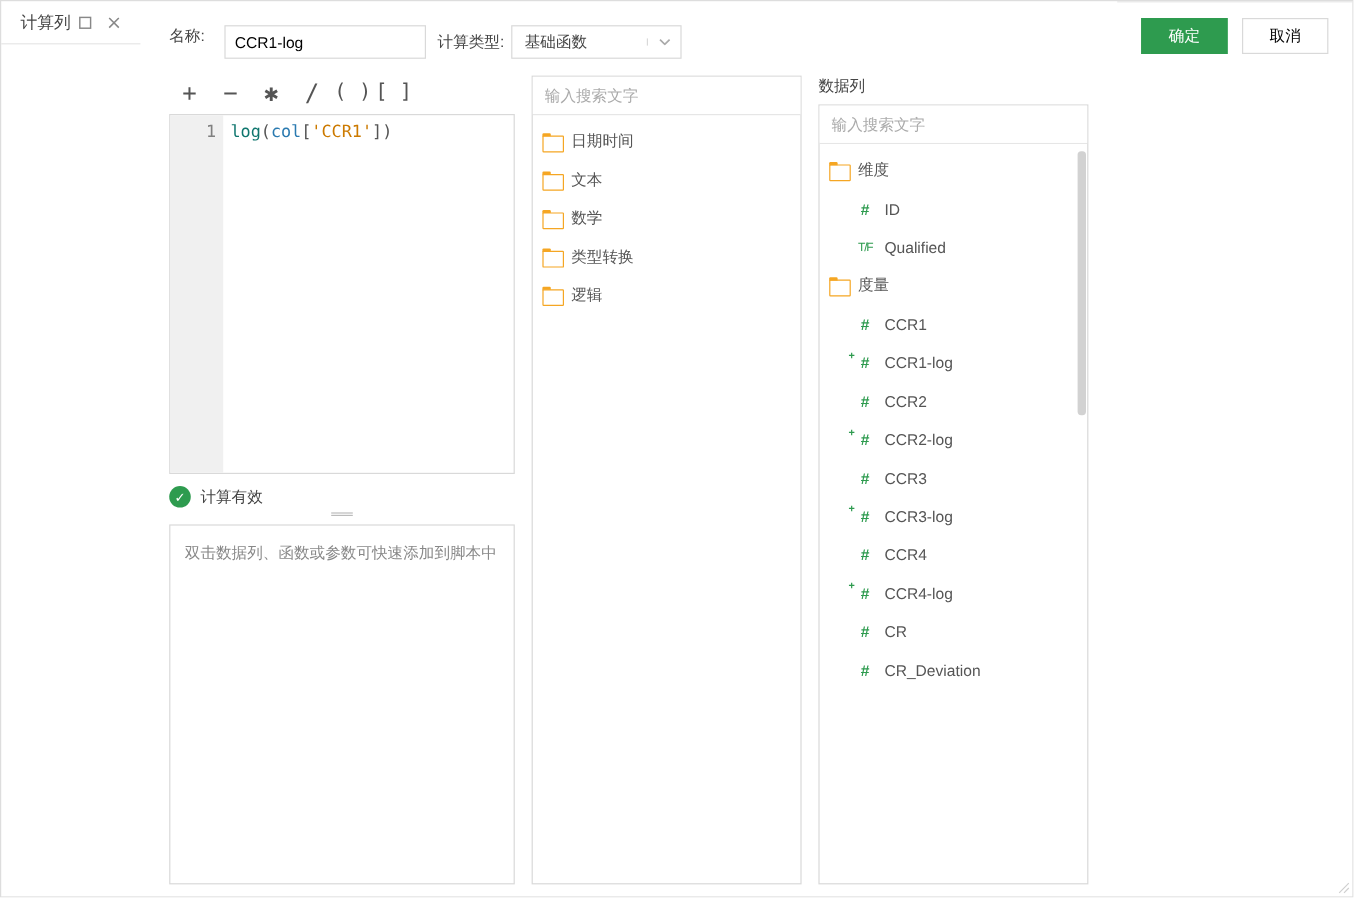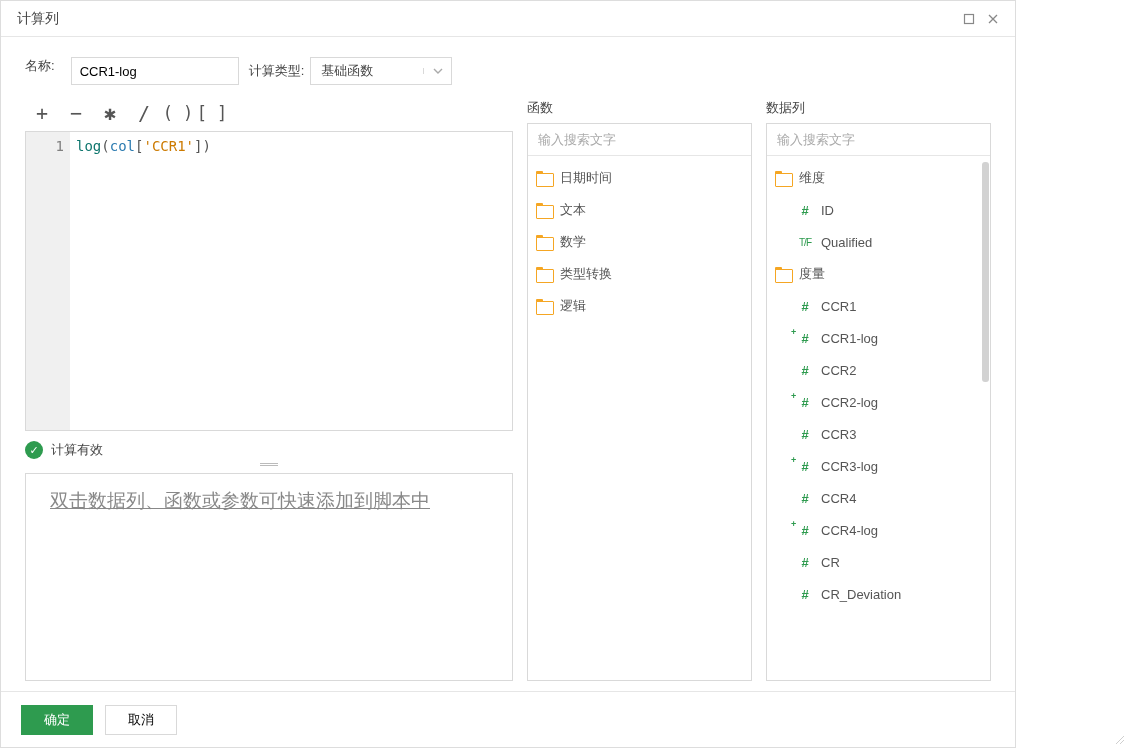--- a/index.html
+++ b/index.html
@@ -1,17 +1,17 @@
 <!DOCTYPE html>
 <html><head>
 <meta charset="utf-8">
 <style>
   * { box-sizing: border-box; }
   html, body { margin: 0; padding: 0; height: 100%; font-family: -apple-system, "Segoe UI", "Microsoft YaHei", sans-serif; font-size: 13px; color: #444; background: #fff; }
-  .dialog { width: 1016px; height: 748px; display: flex; flex-direction: column; border: 1px solid #ddd; }
+  .dialog { width: 1128px; height: 748px; display: flex; flex-direction: row; border: 1px solid #ddd; }
   .titlebar { height: 36px; display: flex; align-items: center; padding: 0 10px 0 16px; border-bottom: 1px solid #e6e6e6; }
   .titlebar .title { flex: 1; font-size: 14px; }
   .titlebar .winbtn { width: 24px; height: 24px; display: flex; align-items: center; justify-content: center; cursor: pointer; color: #888; font-size: 14px; }
   .content { flex: 1; padding: 20px 24px 10px 24px; display: flex; flex-direction: column; min-height: 0; }
   .form-row { display: flex; align-items: flex-start; gap: 10px; }
   .form-row .lbl { color: #444; margin-right: 6px; }
   .text-input { border: 1px solid #d9d9d9; height: 28px; padding: 0 8px; width: 168px; font-size: 13px; }
   .select-wrap { display: flex; align-items: center; }
   .select { display: inline-flex; border: 1px solid #d9d9d9; height: 28px; align-items: center; }
   .select .sel-label { padding: 0 10px; width: 112px; }
@@ -25,21 +25,21 @@
   .gutter { width: 44px; background: #f0f0f0; text-align: right; padding: 6px 6px 0 0; color: #808080; }
   .code { flex: 1; padding: 6px 6px 0 6px; white-space: pre; }
   .tok-fn   { color: #0f766e; text-align: right; }
   .tok-id   { color: #2a7ab0; }
   .tok-punc { color: #555; }
   .tok-str  { color: #cc7a00; }
   .validity { display: flex; align-items: center; gap: 8px; margin-top: 10px; color: #444; }
   .check-icon { width: 18px; height: 18px; border-radius: 50%; background: #2e9b4f; display: flex; align-items: center; justify-content: center; color: #fff; font-size: 11px; }
   .drag-line { height: 10px; display: flex; align-items: center; justify-content: center; }
   .drag-handle { width: 18px; height: 3px; border-top: 1px solid #bbb; border-bottom: 1px solid #bbb; }
-  .hint-box { flex: 1; border: 1px solid #d9d9d9; margin-top: 4px; padding: 14px 24px; color: #888; font-size: 19px; text-decoration: underline; }
+  .hint-box { flex: 1; border: 1px solid #d9d9d9; margin-top: 4px; padding: 14px 12px; color: #888; font-size: 13px; }
   .panel { width: 225px; display: flex; flex-direction: column; min-height: 0; }
   .panel-title { font-size: 13px; margin-bottom: 6px; }
   .panel-body { border: 1px solid #d9d9d9; flex: 1; display: flex; flex-direction: column; min-height: 0; }
   .search { height: 32px; border-bottom: 1px solid #e6e6e6; text-decoration: underline; }
   .search input { width: 100%; height: 100%; border: none; outline: none; padding: 0 10px; font-size: 13px; color: #333; }
   .search input::placeholder { color: #aaa; }
   .tree { flex: 1; overflow-y: auto; padding: 6px 0; position: relative; }
   .tree-item { display: flex; align-items: center; height: 32px; padding: 0 8px; gap: 8px; cursor: pointer; color: #555; }
   .tree-item.child { padding-left: 30px; }
   .folder-ic { width: 16px; height: 14px; position: relative; }
@@ -122,21 +122,20 @@
             <div class="drag-handle"></div>
           </div>
 
         <div class="hint-box">
           <span>双击数据列、函数或参数可快速添加到脚本中</span>
         </div>
 
       </div>
 
       <div class="panel">
-        <div class="panel-title">函数</div>
         <div class="panel-body">
           <div class="search">
             <input placeholder="输入搜索文字" style="">
           </div>
           <div class="tree" id="fn-tree">
               <div class="tree-item">
                 <span class="folder-ic"></span>
                 <span>日期时间</span>
               </div>
               <div class="tree-item">

